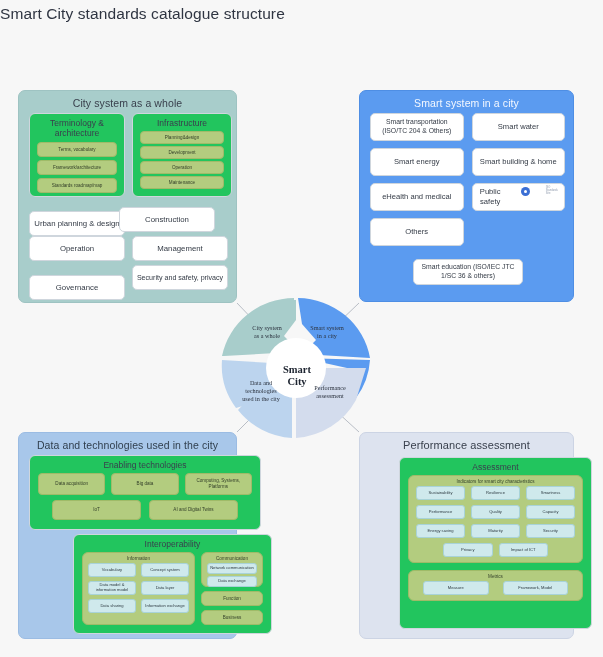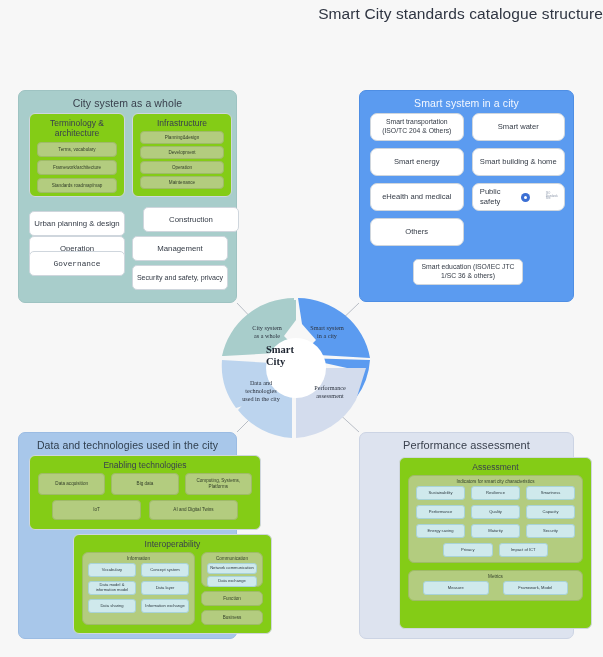--- a/index.html
+++ b/index.html
@@ -7,21 +7,21 @@
   body {
     width: 603px; height: 657px;
     background: #f7f7f7;
     font-family: "Liberation Sans", sans-serif;
     color: #3a3f4a;
     position: relative;
     overflow: hidden;
   }
   .page-title {
     position:absolute; top:5px; left:0; width:603px;
-    text-align:right; font-size:15.5px; color:#2f3542;
+    text-align:left; font-size:15.5px; color:#2f3542;
     letter-spacing:.1px;
   }
 
   
   .connectors { position:absolute; inset:0; pointer-events:none; }
 
   
   .panel { position:absolute; border-radius:7px; }
   .panel > .panel-title {
     text-align:center; font-size:10.5px; color:#39404d;
@@ -34,21 +34,21 @@
   #panel-smart > .panel-title { color:#f4f8ff; }
   #panel-data        { left:18px;  top:432px; width:219px; height:207px;
                        background:#a8c7ea; border:1px solid #9bbce3; }
   #panel-data > .panel-title { color:#31404f; }
   #panel-perf        { left:359px; top:432px; width:215px; height:207px;
                        background:#dde3ef; border:1px solid #ccd4e4; }
   #panel-perf > .panel-title { color:#39404d; font-size:11px; }
 
   
   .card {
-    background:#84cc16; border:1px solid #cfd6dd; border-radius:6px;
+    background:#22c55e; border:1px solid #cfd6dd; border-radius:6px;
   }
   .card-title { text-align:center; font-size:8.5px; color:#39404d; padding:4px 2px 3px; }
 
   
   .chip-green {
     background:#b3cc7f; border:1px solid #9fbb68; border-radius:4px;
     display:flex; align-items:center; justify-content:center;
     text-align:center; font-size:4.6px; color:#34402a; line-height:1.25;
     padding:1px 2px;
   }
@@ -84,25 +84,25 @@
     display:flex; align-items:center; justify-content:center;
     font-size:7.8px; color:#333a45; text-align:center;
     background:#fff; border:1px solid #cfd6dd; border-radius:5px;
   }
 
   
   .smart-grid {
     position:absolute; left:10px; top:22px; width:195px;
     display:grid; grid-template-columns:1fr 1fr; gap:7px 8px;
   }
-  .smart-grid .chip-white { height:28px;border-radius:7px; }
+  .smart-grid .chip-white { height:28px; }
   #smart-education {
     position:absolute; left:53px; top:168px; width:110px; height:26px;
   }
-  .badge-wrap { display:flex; align-items:center; gap:16px; }
+  .badge-wrap { display:flex; gap:16px; }
   .badge-dot {
     width:9px; height:9px; border-radius:50%;
     background:#3b6fd4; flex:0 0 auto;
     display:flex; align-items:center; justify-content:center;
   }
   .badge-dot::after {
     content:""; width:3px; height:3px; border-radius:50%; background:#fff;
   }
   .badge-text { font-size:2.6px; color:#8e99ab; line-height:1.05; text-align:left; }
 
@@ -147,21 +147,21 @@
   #wheel { position:absolute; left:216px; top:296px; width:160px; height:144px; }
   .wheel-label {
     position:absolute; text-align:center; font-size:6.2px;
     font-family:"Liberation Serif", serif; color:#2d3440; line-height:1.25;
   }
   #wl-city   { left:20px;  top:28px;  width:62px; }
   #wl-smart  { left:82px;  top:28px;  width:58px; }
   #wl-data   { left:12px;  top:83px;  width:66px; }
   #wl-perf   { left:84px;  top:88px;  width:60px; }
   #wheel-center-text {
-    position:absolute; left:50px; top:48px; width:62px; text-align:left;
+    position:absolute; left:50px; top:68px; width:62px; text-align:center;
     font-family:"Liberation Serif", serif; font-weight:bold; font-size:10.5px;
     color:#1d2430; line-height:1.18;
   }
 </style>
 </head>
 <body>
 
 <div class="page-title">Smart City standards catalogue structure</div>
 
 <svg class="connectors" width="603" height="657">
@@ -187,24 +187,24 @@
     <div class="card-title">Infrastructure</div>
     <div class="subchip-list infra">
       <div class="chip-green">Planning&amp;design</div>
       <div class="chip-green">Development</div>
       <div class="chip-green">Operation</div>
       <div class="chip-green">Maintenance</div>
     </div>
   </div>
 
   <div class="row-card" style="left:10px;  top:120px; width:96px;">Urban planning &amp; design</div>
-  <div class="row-card" style="left:124px; top:116px; width:96px;">Construction</div>
+  <div class="row-card" style="left:100px; top:116px; width:96px;">Construction</div>
   <div class="row-card" style="left:10px;  top:145px; width:96px;">Operation</div>
   <div class="row-card" style="left:113px; top:145px; width:96px;">Management</div>
-  <div class="row-card" style="left:10px;  top:160px; width:96px;font-family:Liberation Mono, monospace;">Governance</div>
+  <div class="row-card" style="left:10px;  top:184px; width:96px;">Governance</div>
   <div class="row-card" style="left:113px; top:174px; width:96px; font-size:7.1px;">Security and safety, privacy</div>
 </div>
 
 <div class="panel" id="panel-smart">
   <div class="panel-title">Smart system in a city</div>
   <div class="smart-grid">
     <div class="chip-white" style="font-size:6.8px;">Smart transportation
 (ISO/TC 204 &amp; Others)</div>
     <div class="chip-white">Smart water</div>
     <div class="chip-white">Smart energy</div>

